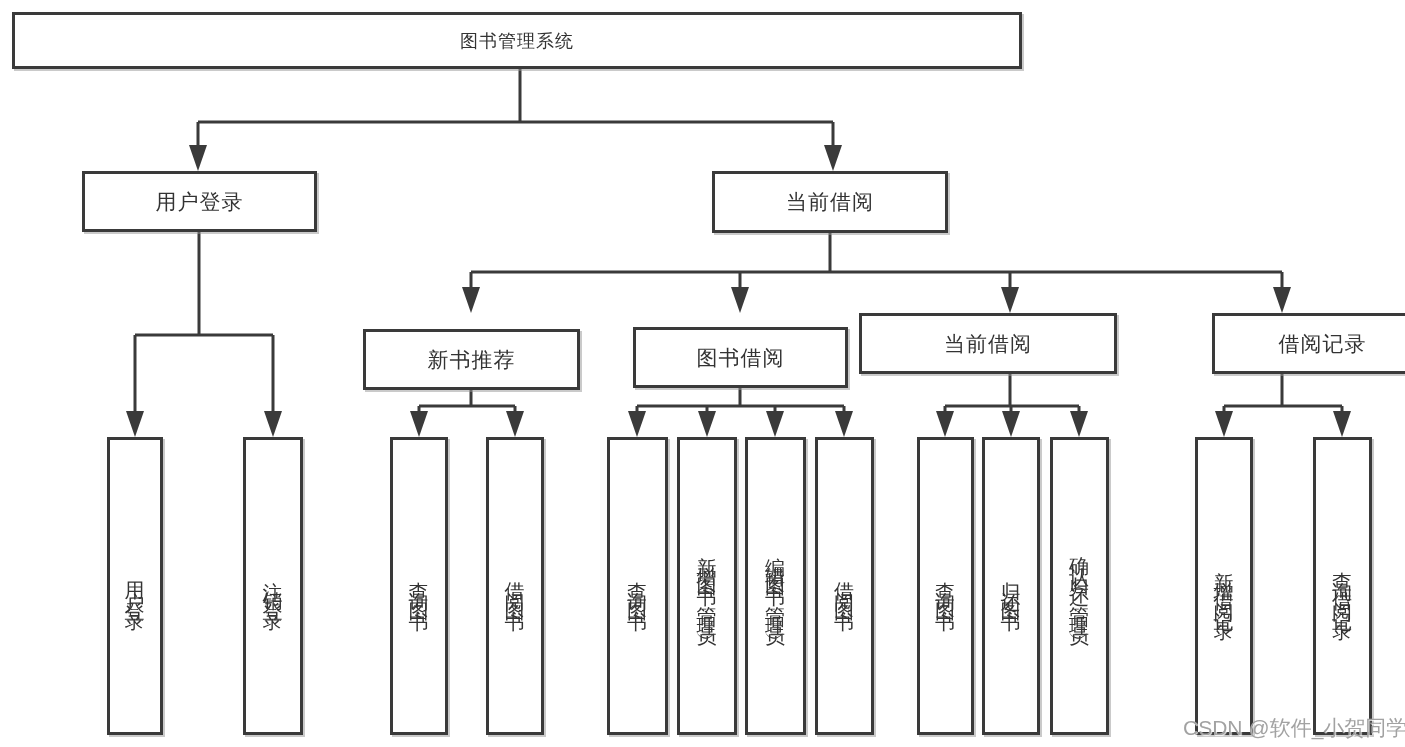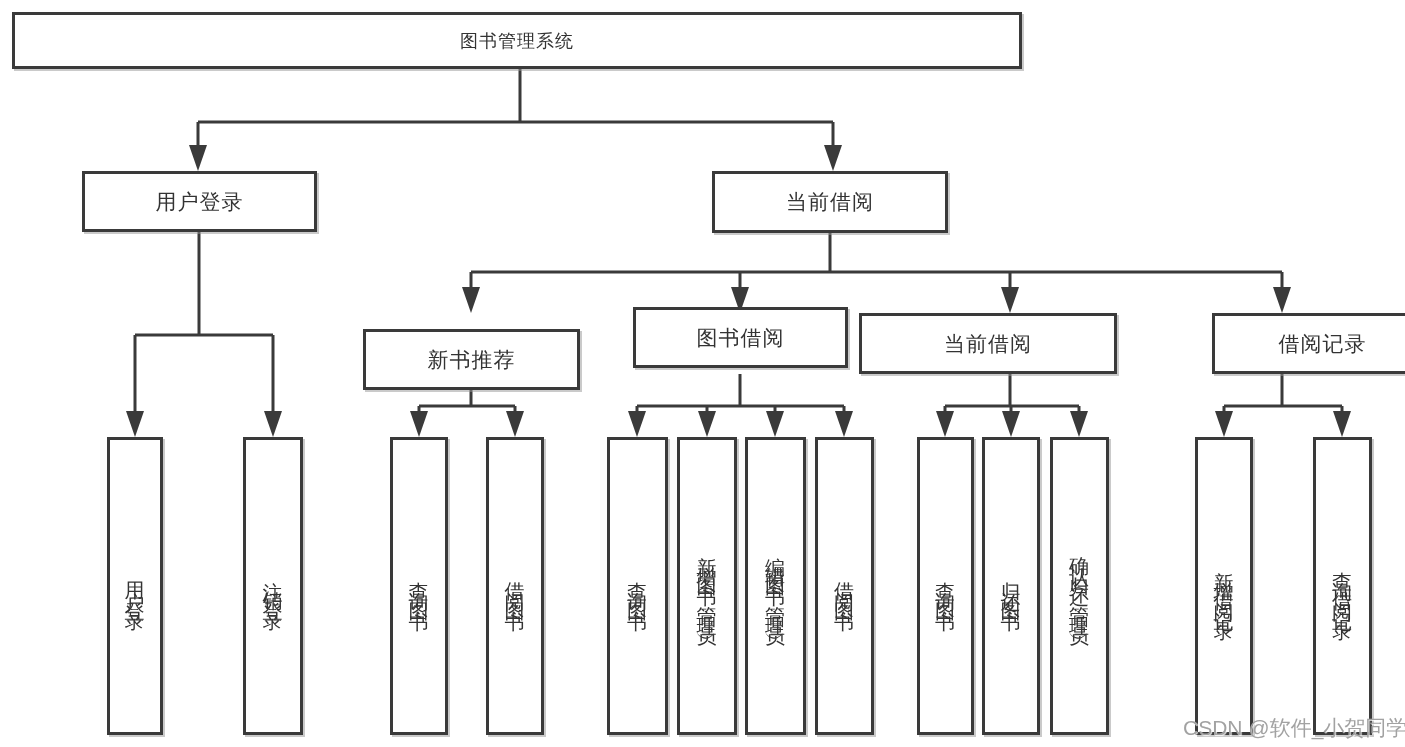--- a/index.html
+++ b/index.html
@@ -52,21 +52,21 @@
     letter-spacing: 10px;
     white-space: nowrap;
   }
   
   .b-root  { left: 12px;  top: 12px;  width: 1010px; height: 57px; }
   
   .b-login { left: 82px;  top: 171px; width: 235px; height: 61px; }
   .b-mgmt  { left: 712px; top: 171px; width: 236px; height: 62px; }
   
   .b-rec   { left: 363px;  top: 329px; width: 217px; height: 61px; }
-  .b-bor   { left: 633px;  top: 307px; width: 215px; height: 61px; }
+  .b-bor   { left: 633px;  top: 327px; width: 215px; height: 61px; }
   .b-cur   { left: 859px;  top: 313px; width: 258px; height: 61px; }
   .b-recd  { left: 1172px; top: 313px; width: 221px; height: 61px; margin-left: 40px; }
   
   .vbox { top: 437px; height: 298px; }
   .b-l41  { left: 107px;  width: 56px; }
   .b-l42  { left: 243px;  width: 60px; }
   .b-l43  { left: 390px;  width: 58px; }
   .b-l44  { left: 486px;  width: 58px; }
   .b-l45  { left: 607px;  width: 61px; }
   .b-l46  { left: 677px;  width: 60px; }

